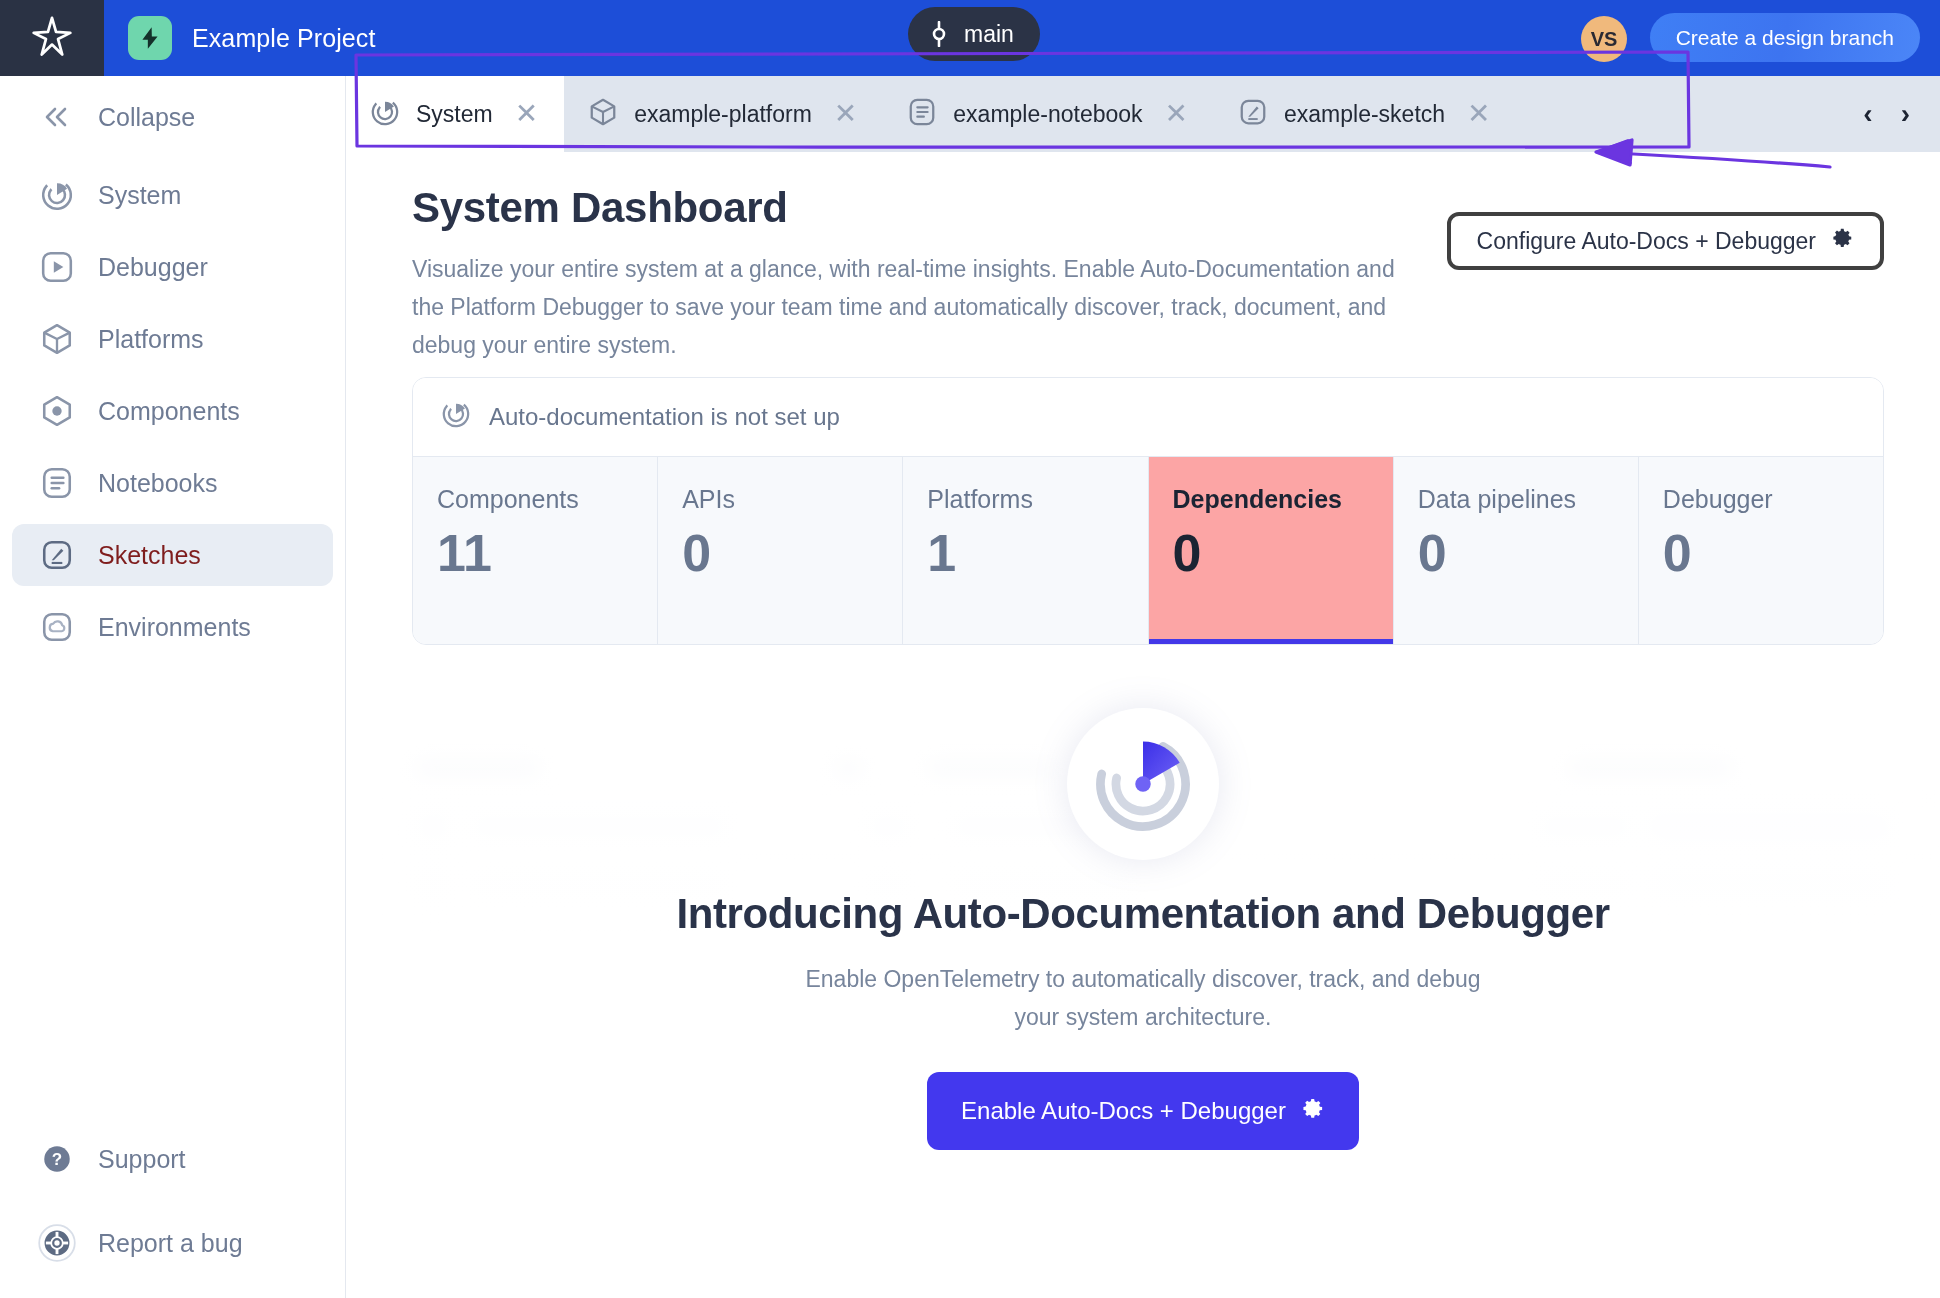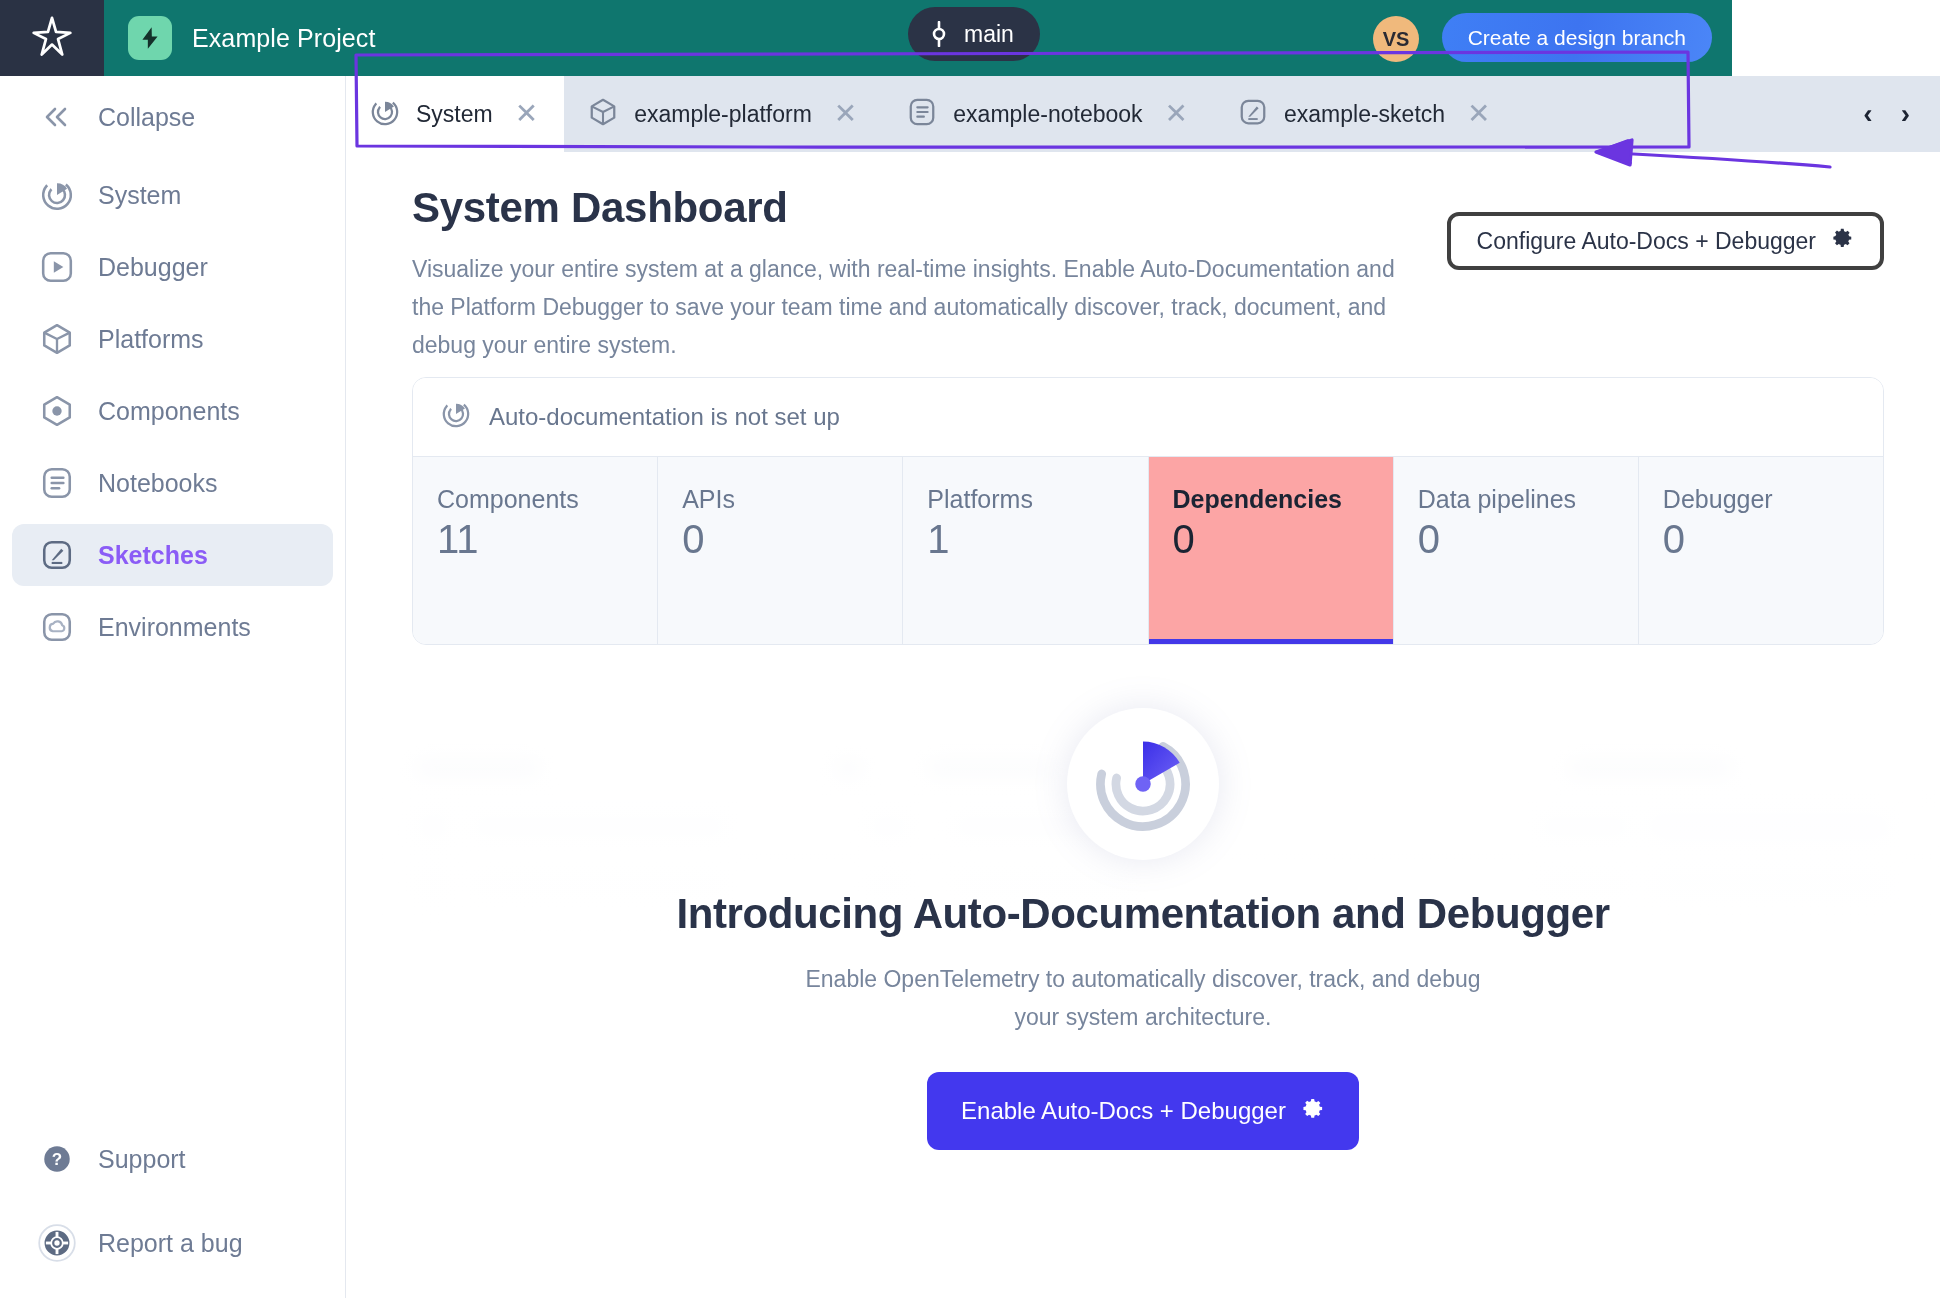--- a/index.html
+++ b/index.html
@@ -6,22 +6,22 @@
   html, body {
     width: 1940px; height: 1298px;
     font-family: "Liberation Sans", sans-serif;
     background: #ffffff;
     overflow: hidden;
   }
   #app { position: relative; width: 1940px; height: 1298px; }
 
   
   .topbar {
-    position: absolute; top: 0; left: 0; width: 1732px; height: 76px;
-    background: #0f766e; display: flex; align-items: center;
+    position: absolute; top: 0; left: 0; width: 1940px; height: 76px;
+    background: #1d4ed8; display: flex; align-items: center;
   }
   .logo-cell {
     width: 104px; height: 76px; background: #2a3244;
     display: flex; align-items: center; justify-content: center;
   }
   .proj-chip {
     margin-left: 24px; width: 44px; height: 44px; border-radius: 11px;
     background: #6fd6ad; display: flex; align-items: center; justify-content: center;
   }
   .proj-name {
@@ -53,21 +53,21 @@
     position: absolute; left: 0; top: 76px; width: 346px; height: 1222px;
     background: #ffffff; border-right: 1px solid #e4e8ef;
   }
   .side-row {
     display: flex; align-items: center; height: 62px; margin: 0 12px;
     border-radius: 12px; padding-left: 22px; cursor: pointer;
   }
   .side-row .ic { width: 46px; display: flex; align-items: center; justify-content: center; }
   .side-row .lbl { margin-left: 18px; font-size: 25px; color: #6e7b94; }
   .side-row.active { background: #e8edf4; }
-  .side-row.active .lbl { color: #8b5cf6; font-weight: 700; }
+  .side-row.active .lbl { color: #7f1d1d; font-weight: 400; }
   .collapse-row { margin-top: 10px; }
   .collapse-row .lbl { color: #6e7b94; }
   .side-nav { margin-top: 16px; display: flex; flex-direction: column; gap: 10px; }
   .side-bottom { position: absolute; bottom: 24px; left: 0; width: 100%;
      display: flex; flex-direction: column; gap: 22px; }
 
   
   .tabstrip {
     position: absolute; left: 346px; top: 76px; width: 1594px; height: 76px;
     background: #dfe5ee; display: flex; align-items: stretch;
@@ -116,21 +116,21 @@
     height: 78px; display: flex; align-items: center; gap: 18px; padding-left: 28px;
     font-size: 24px; color: #68768e; background: #fff;
   }
   .stat-grid { display: flex; border-top: 1px solid #e4e9f1; }
   .stat-tile {
     flex: 1; background: #f7f9fc; border-right: 1px solid #e4e9f1;
     padding: 24px 0 0 24px; height: 187px; position: relative; cursor: pointer;
   }
   .stat-tile:last-child { border-right: none; }
   .stat-tile .st-label { font-size: 25px; color: #69778f; line-height: 36px; }
-  .stat-tile .st-value { font-size: 40px; color: #69778f; font-weight: 400; }
+  .stat-tile .st-value { font-size: 52px; color: #69778f; margin-top: 6px; font-weight: 700; }
   .stat-tile.selected { background: #fca5a5; }
   .stat-tile.selected .st-label { color: #1b2433; font-weight: 600; }
   .stat-tile.selected .st-value { color: #1b2433; }
   .stat-tile.selected::after {
     content: ""; position: absolute; left: 0; bottom: 0; width: 100%; height: 5px;
     background: #4338e8;
   }
 
   
   .ghost {

